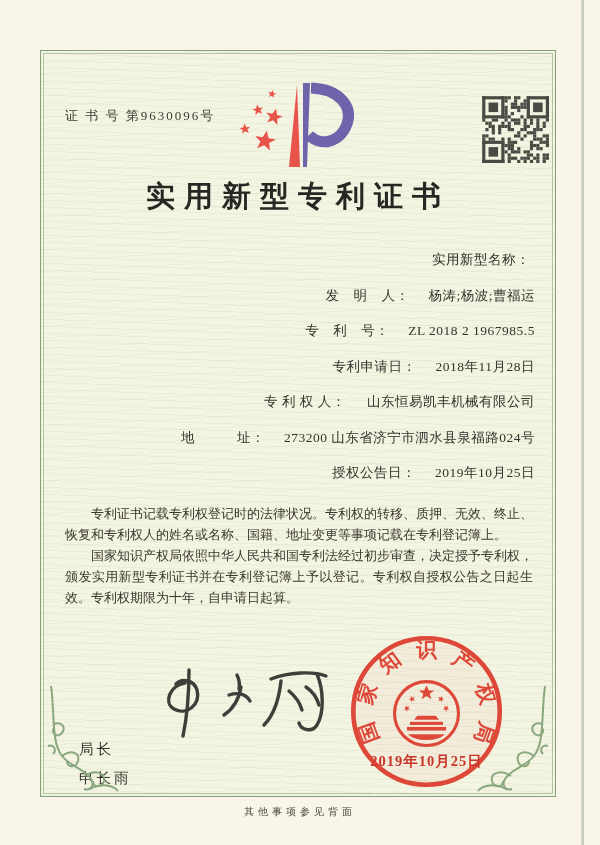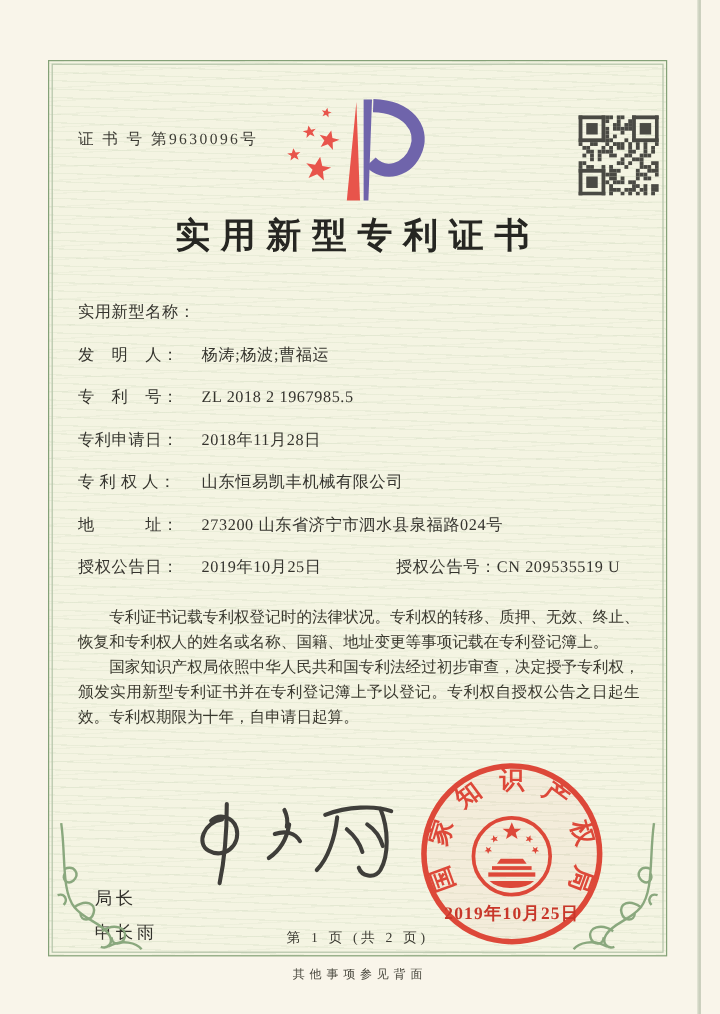--- a/index.html
+++ b/index.html
@@ -20,21 +20,21 @@
       #f4f4e2;
     box-sizing:border-box;
   }
   .frame::before{content:"";position:absolute;inset:2px;border:1px solid #b3c4a8;pointer-events:none;}
   .cert-no{position:absolute;left:24px;top:56px;font-size:13px;letter-spacing:2px;color:#3c3b34;}
   .logo{position:absolute;left:50%;top:22px;transform:translateX(-50%);}
   .qr{position:absolute;left:438px;top:42px;}
   .title{position:absolute;top:126px;left:0;width:100%;text-align:center;
     font-size:29px;font-weight:bold;letter-spacing:9px;color:#262622;}
   .fields{position:absolute;top:200px;left:24px;right:20px;font-size:13.5px;color:#35342e;}
-  .field-row{display:flex;margin-bottom:18.5px;line-height:17px;letter-spacing:.5px;}
+  .field-row{display:flex;margin-bottom:18.5px;line-height:17px;letter-spacing:.5px;justify-content:flex-end;}
   .field-label{flex:0 0 103px;white-space:nowrap;}
   .field-value{white-space:nowrap;}
   .grant-no-pair{margin-left:62px;display:flex;}
   .paragraphs{position:absolute;top:452px;left:24px;right:22px;font-size:13px;
     line-height:1.62;color:#3a392f;text-align:justify;}
   .paragraphs p{margin:0;text-indent:2em;}
   .officer{position:absolute;left:38px;top:638px;font-size:14.5px;letter-spacing:3px;
     line-height:2;color:#33322c;margin-top:46px;}
   .signature{position:absolute;left:112px;top:612px;}
   .seal{position:absolute;left:303px;top:578px;opacity:.92;}
@@ -248,24 +248,20 @@
       <span class="field-label">专 利 权 人：</span>
       <span class="field-value">山东恒易凯丰机械有限公司</span>
     </div>
     <div class="field-row">
       <span class="field-label">地　　　址：</span>
       <span class="field-value">273200 山东省济宁市泗水县泉福路024号</span>
     </div>
     <div class="field-row">
       <span class="field-label">授权公告日：</span>
       <span class="field-value">2019年10月25日</span>
-      <span class="grant-no-pair">
-        <span class="field-label" style="flex:none">授权公告号：</span>
-        <span class="field-value">CN 209535519 U</span>
-      </span>
     </div>
   </div>
 
   <div class="paragraphs">
     <p>专利证书记载专利权登记时的法律状况。专利权的转移、质押、无效、终止、恢复和专利权人的姓名或名称、国籍、地址变更等事项记载在专利登记簿上。</p>
     <p>国家知识产权局依照中华人民共和国专利法经过初步审查，决定授予专利权，颁发实用新型专利证书并在专利登记簿上予以登记。专利权自授权公告之日起生效。专利权期限为十年，自申请日起算。</p>
   </div>
 
   <div class="officer">
     <div>局长</div>
@@ -328,16 +324,15 @@
     <g fill="none" stroke="#8aa87e" stroke-width="2">
       <path d="M7,2 C11,30 7,58 18,72 C27,83 41,85 47,95 C51,102 46,107 40,105"></path>
       <path d="M18,72 C28,65 36,69 34,77 C32,84 23,84 23,77"></path>
       <path d="M41,92 C51,85 62,89 60,97 C58,104 49,104 49,97"></path>
       <path d="M10,40 C18,37 23,44 17,50 C12,54 7,48 10,44"></path>
       <path d="M46,105 C58,98 70,102 74,107"></path>
       <path d="M4,62 C10,60 13,66 9,70"></path>
     </g>
   </svg>
 
-  <div class="page-info">第 1 页 (共 2 页)</div>
 </div>
 
 <div class="back-note">其他事项参见背面</div>
 
 </body></html>

